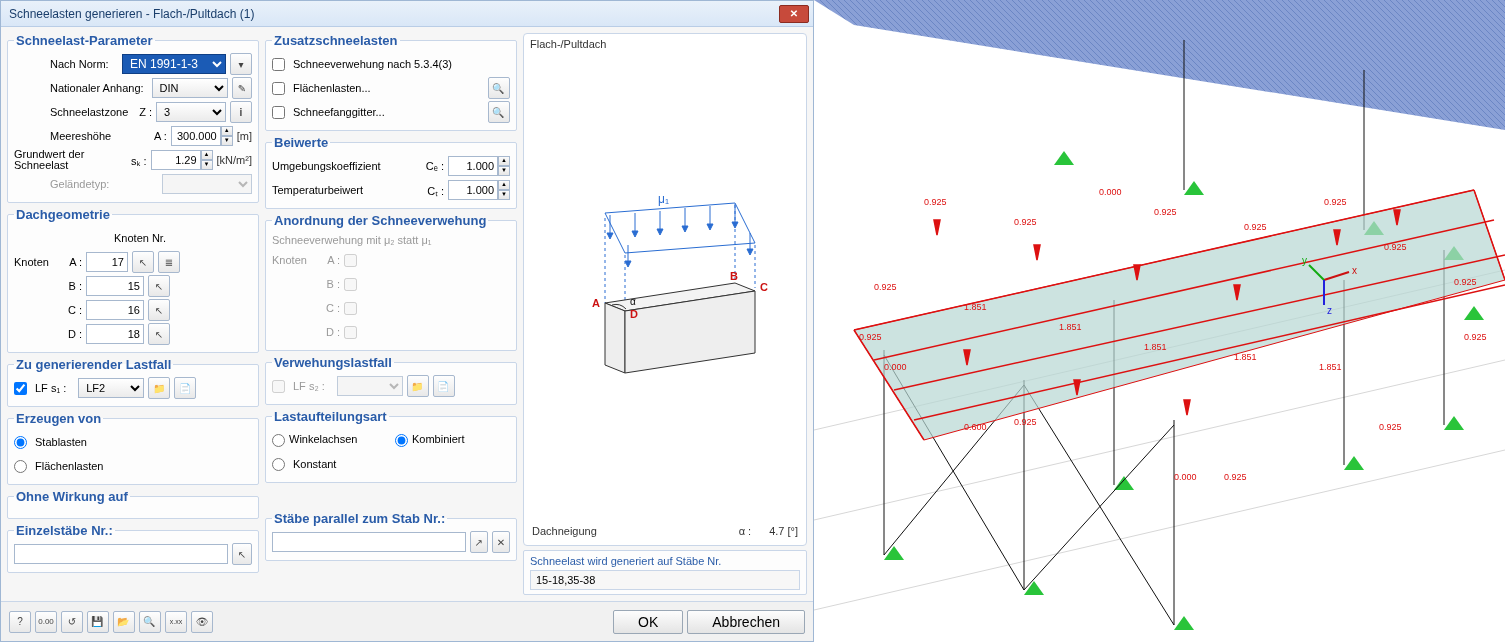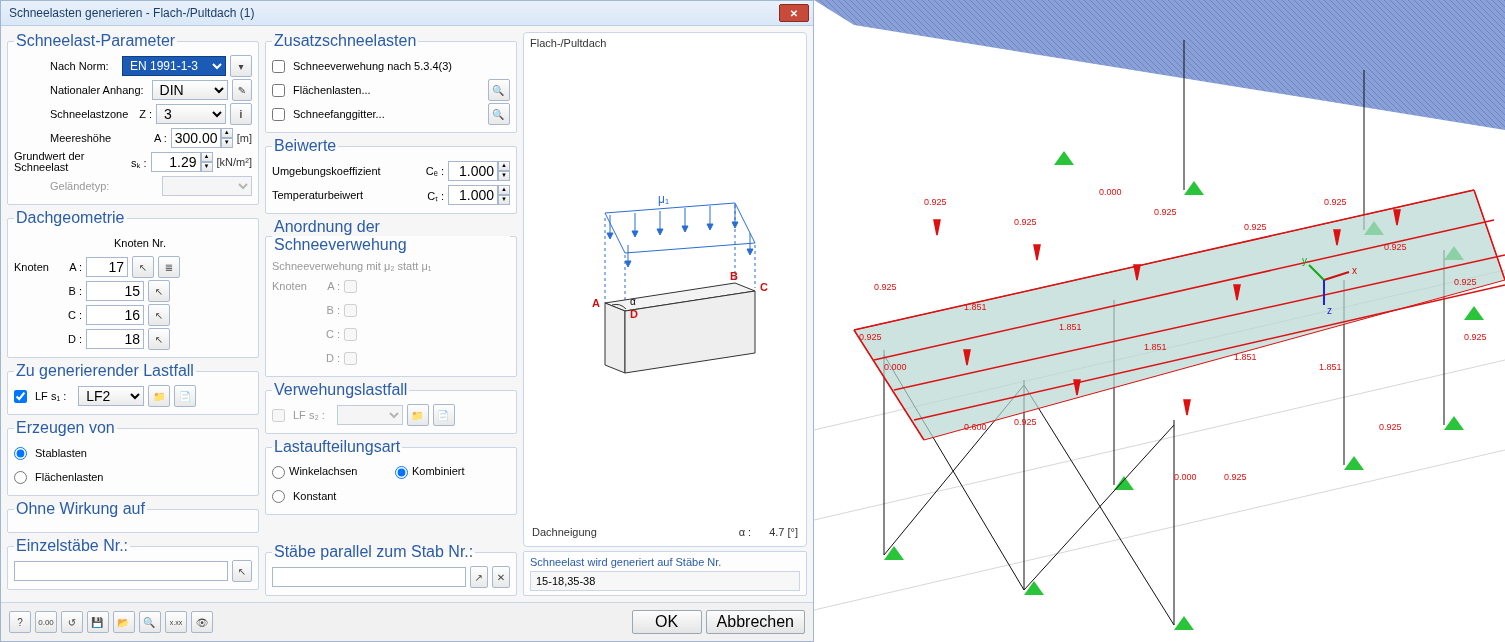--- a/index.html
+++ b/index.html
@@ -40,27 +40,27 @@
   .col-left { width:252px; display:flex; flex-direction:column; gap:4px;}
   .col-mid  { width:252px; display:flex; flex-direction:column; gap:4px;}
   .col-right{ flex:1; display:flex; flex-direction:column; gap:4px;}
   fieldset.group {
     border:1px solid #c9d6e8;
     background:#fdfdfd;
     padding:4px 6px 6px 6px;
     border-radius:2px;
   }
   legend.group-title {
-    color:#2a5ca8; font-size:16px; padding:0 2px;
+    color:#2a5ca8; font-size:13px; padding:0 2px;font-weight:bold;
   }
   .row { display:flex; align-items:center; height:24px; gap:4px; }
   .lbl { flex:0 0 auto;margin-left:36px; }
   .spacer { flex:1; }
   select, input[type=text] {
-    border:1px solid #a7b8ce; background:#fff; height:20px; font-size:14px;
+    border:1px solid #a7b8ce; background:#fff; height:20px; font-size:11px;
     padding:0 3px;
   }
   select { background:linear-gradient(#fff,#ebebeb); }
   .norm-select {
     width:104px;background:#1b5bb5;color:#fff;border:1px solid #0f3f85;
     font-size:12px;
   }
   .unit { color:#333; }
   .spin {
     width:62px; display:inline-flex;
@@ -89,22 +89,22 @@
   .gen-info-title{color:#2a5ca8;margin-bottom:3px;}
   .gen-box{border:1px solid #c9d6e8;background:#f7f7f7;padding:3px 5px;}
   
   .footer{
     height:40px;border-top:1px solid #c9d6e8;display:flex;align-items:center;
     gap:4px;padding:0 8px;background:#f1f1f1;
   }
   .footer .spacer{flex:1;}
   .btn {
     height:24px;min-width:70px;border:1px solid #9aa7b5;background:linear-gradient(#fdfdfd,#e4e4e4);
-    border-radius:2px;font-size:16px;display:inline-flex;align-items:center;justify-content:center;
-    padding:0 10px;
+    border-radius:2px;font-size:14px;display:inline-flex;align-items:center;justify-content:center;
+    padding:0 24px;
   }
   
   .viewport{
     flex:1;height:642px;background:#fff;position:relative;overflow:hidden;
   }
   .viewport svg{width:100%;height:100%;}
   .redtxt{fill:#d11;font-size:9px;}
   .greenmark{fill:#29c43a;}
   
   .stinput{width:100%;height:22px;}

